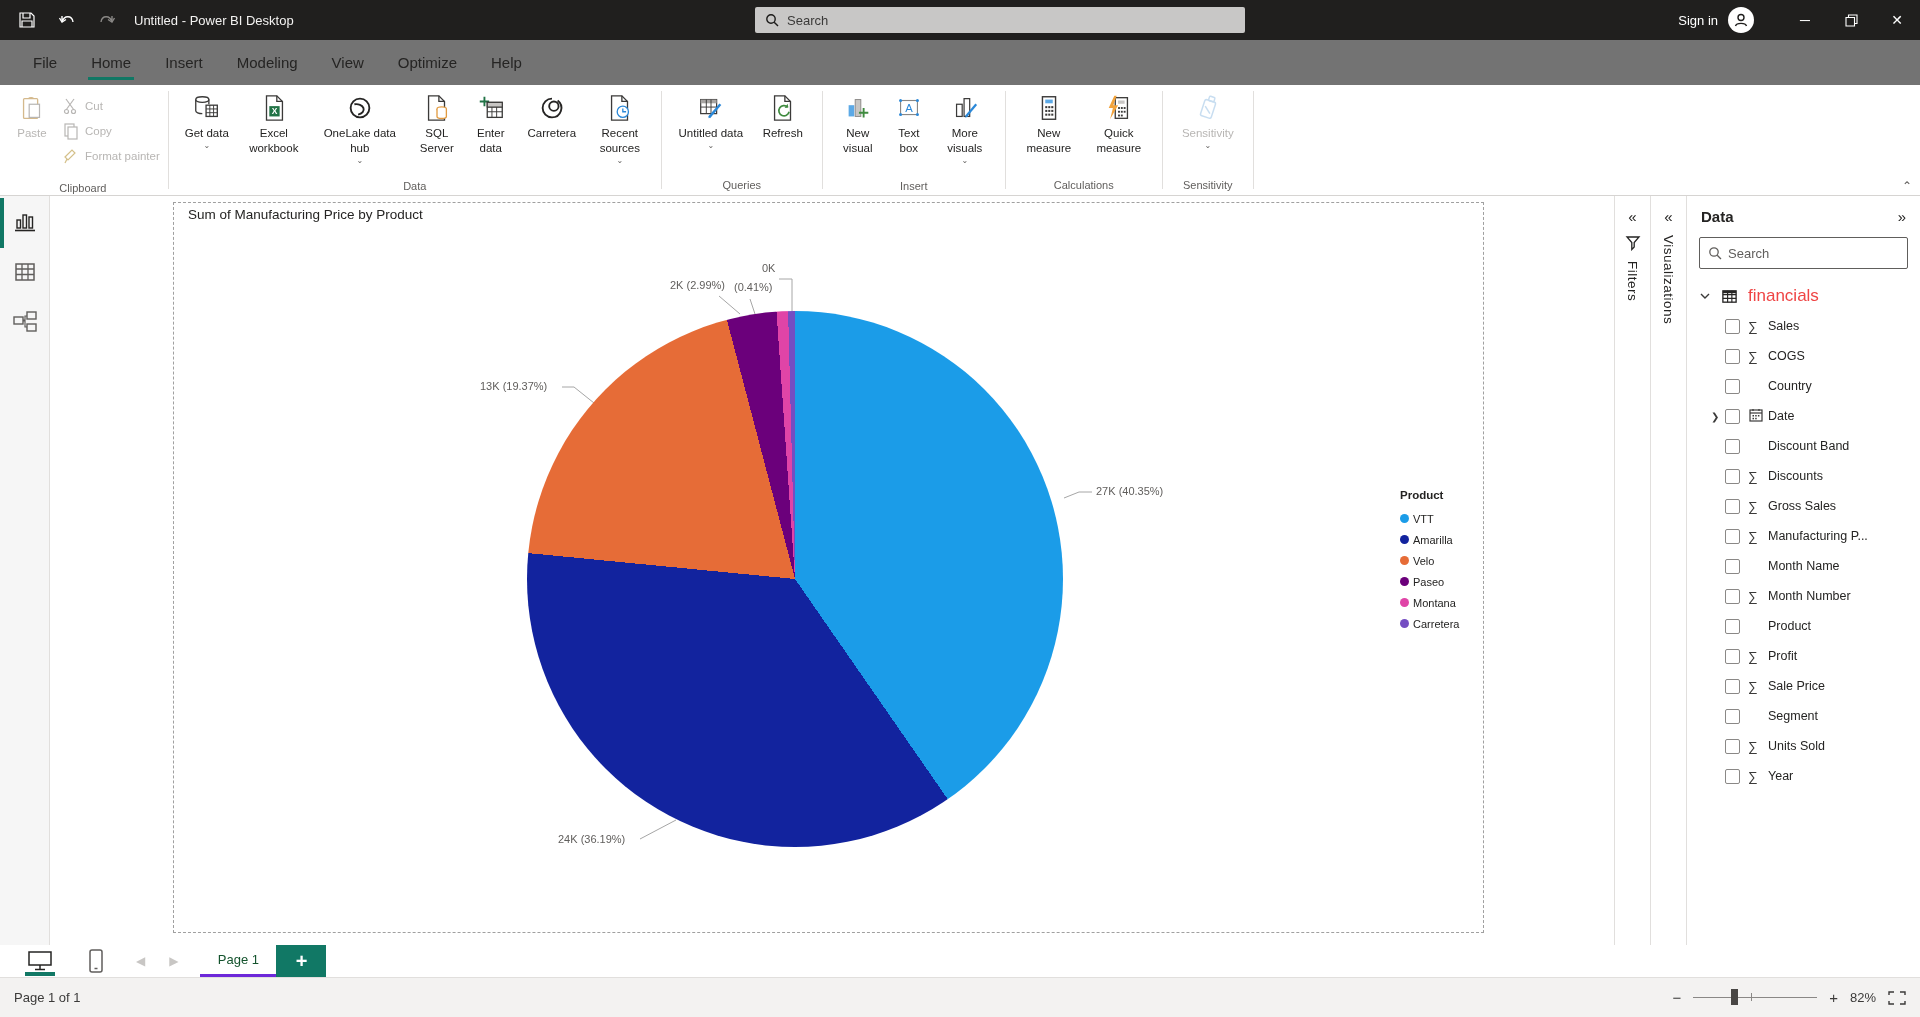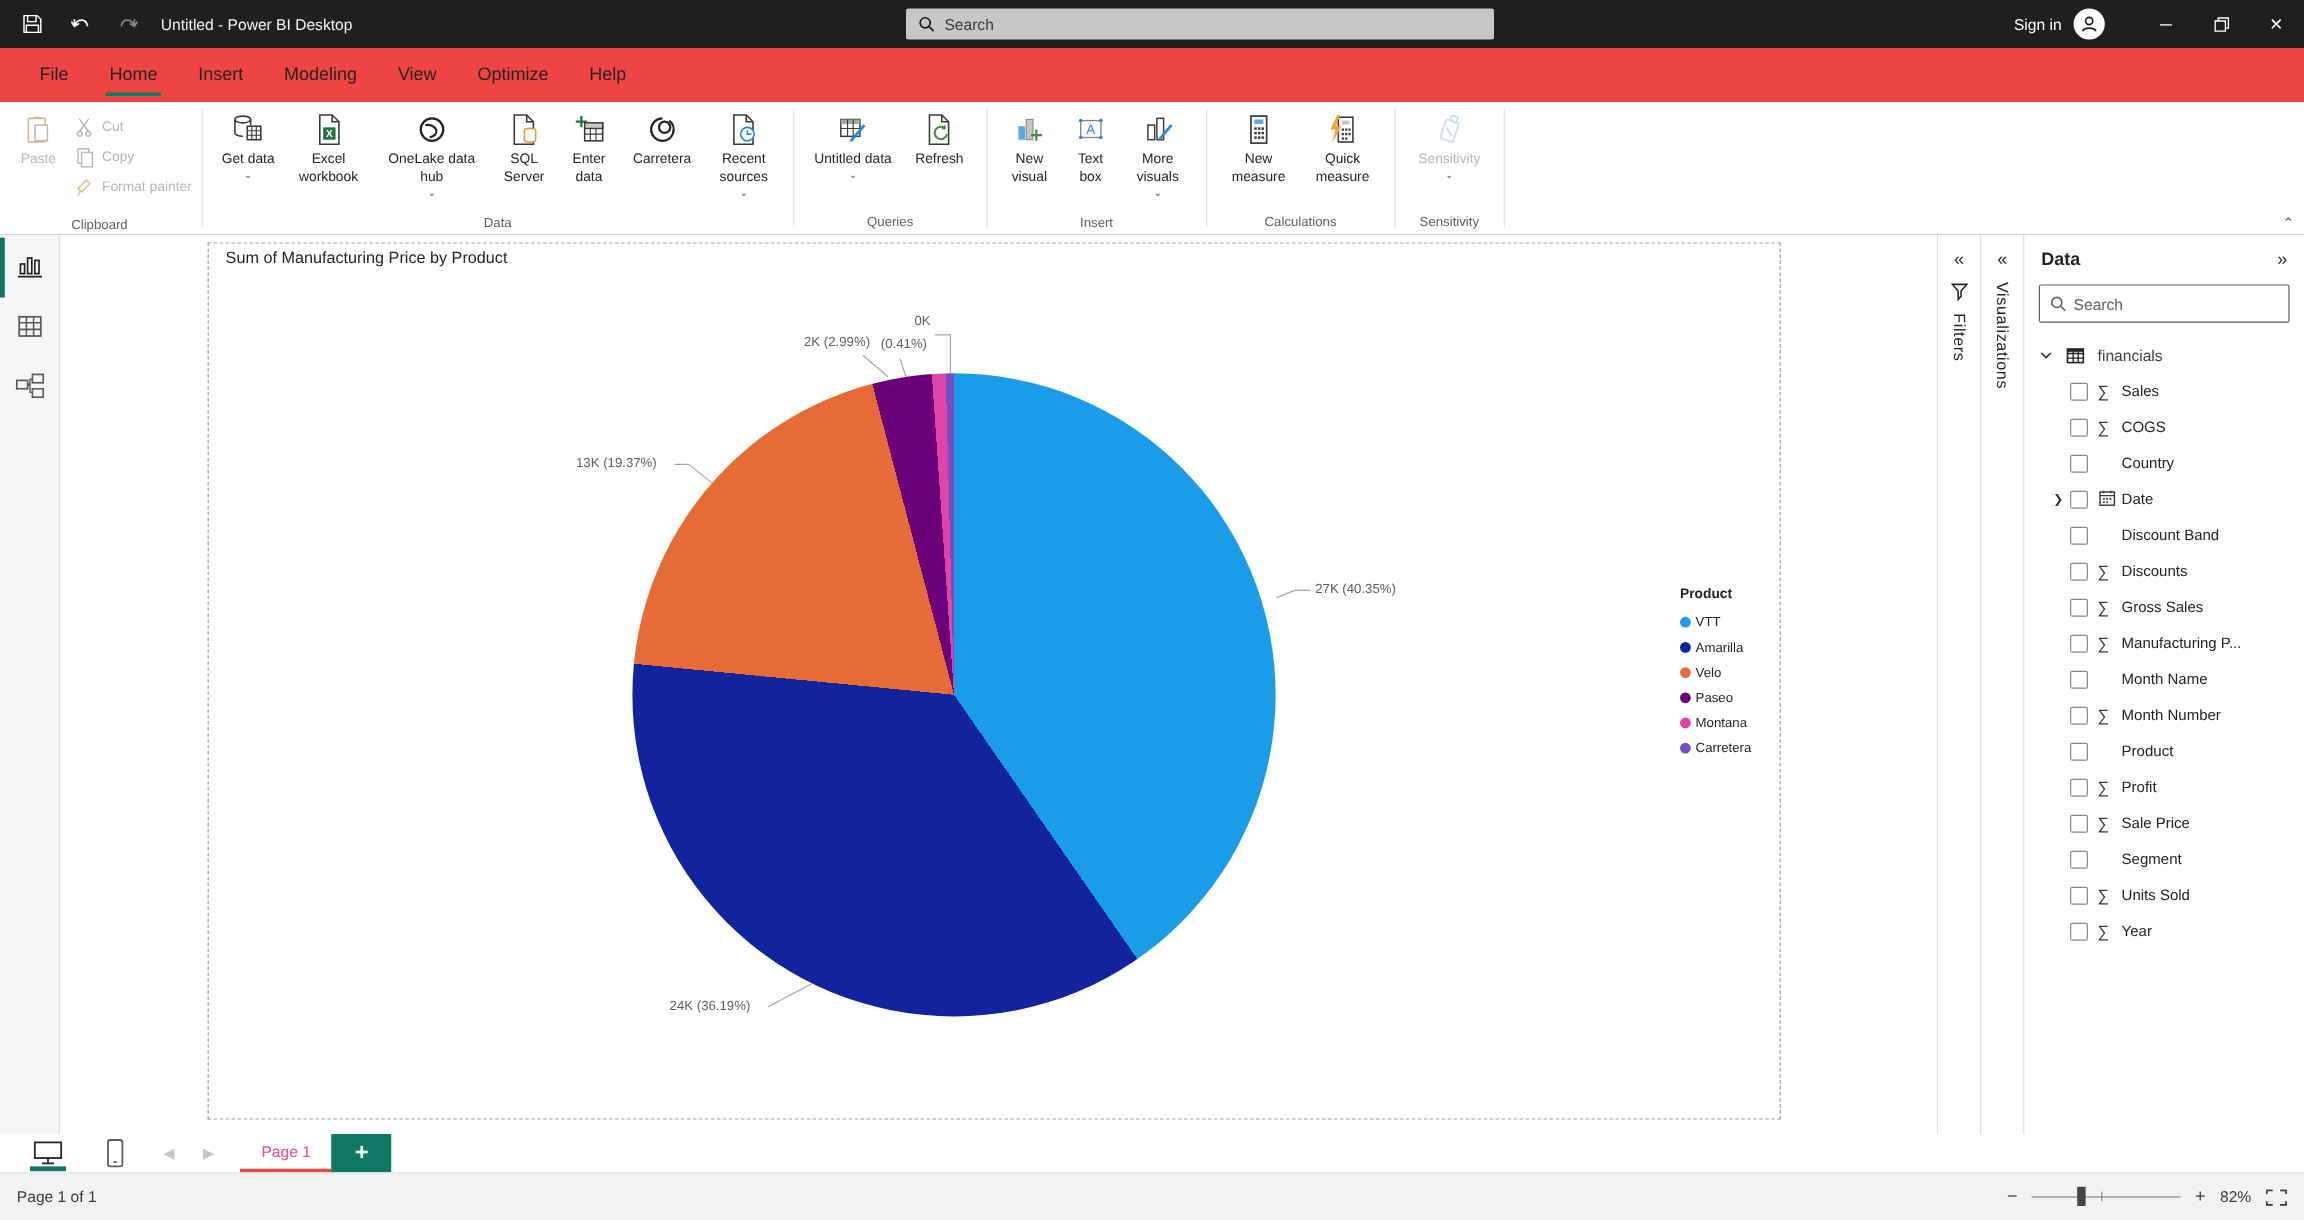--- a/index.html
+++ b/index.html
@@ -12,21 +12,21 @@
   .tb-title { margin-left:14px; font-size:13px; color:#f3f2f1; }
   .tb-search { position:absolute; left:755px; top:7px; width:490px; height:26px; background:#c8c7c6; border-radius:2px; display:flex; align-items:center; padding-left:10px; gap:8px; }
   .tb-search input { border:none; outline:none; background:transparent; font-size:13px; color:#1b1a19; width:420px; font-family:"Liberation Sans",sans-serif; }
   .tb-search input::placeholder { color:#3b3a39; }
   .tb-right { position:absolute; right:0; top:0; height:40px; display:flex; align-items:center; }
   .signin { font-size:13px; margin-right:10px; }
   .avatar { width:26px; height:26px; border-radius:50%; background:#fff; display:flex; align-items:center; justify-content:center; margin-right:28px; }
   .winbtn { width:46px; height:40px; display:flex; align-items:center; justify-content:center; color:#fff; font-size:14px; }
 
   
-  .menubar { position:absolute; left:0; top:40px; width:1920px; height:45px; background:#ef4444; display:flex; align-items:center; padding-left:16px; }
+  .menubar { position:absolute; left:0; top:40px; width:1920px; height:45px; background:#737373; display:flex; align-items:center; padding-left:16px; }
   .menu-item { font-size:15px; color:#252423; padding:11px 17px; position:relative; cursor:default; }
   .menu-item.active { font-weight:400; }
   .menu-item.active::after { content:""; position:absolute; left:14px; right:14px; bottom:2px; height:3px; background:#117865; }
 
   
   .ribbon { position:absolute; left:0; top:85px; width:1920px; height:111px; background:#fff; border-bottom:1px solid #d6d4d2; display:flex; }
   .rgroup { display:flex; flex-direction:column; justify-content:space-between; padding:0 6px; }
   .rbuttons { display:flex; align-items:flex-start; padding-top:4px; }
   .rdiv { width:1px; background:#e1dfdd; margin:6px 2px; }
   .glabel { font-size:11px; color:#605e5c; text-align:center; padding:2px 0 4px 0;margin-top:12px; }
@@ -61,33 +61,33 @@
   .vtext { writing-mode:vertical-rl; font-size:13.5px; color:#252423; letter-spacing:0.5px; }
 
   
   .datapane { width:234px; height:100%; background:#fff; border-left:1px solid #e1dfdd; }
   .dp-header { display:flex; align-items:center; justify-content:space-between; padding:12px 14px 8px 14px; }
   .dp-title { font-size:15px; font-weight:700; color:#252423; }
   .dp-collapse { font-size:15px; color:#252423; }
   .dp-search { margin:4px 12px 12px 12px; height:32px; border:1px solid #605e5c; border-radius:2px; display:flex; align-items:center; padding-left:8px; gap:6px; }
   .dp-search input { border:none; outline:none; font-size:13px; color:#252423; width:170px; font-family:"Liberation Sans",sans-serif; }
   .dp-search input::placeholder { color:#605e5c; }
-  .tbl-row { display:flex; align-items:center; height:30px; padding-left:12px; gap:10px; font-size:13px; color:#404040; }
+  .tbl-row { display:flex; align-items:center; height:30px; padding-left:12px; gap:10px; font-size:17px; color:#ef4444; }
   .field-row { display:flex; align-items:center; height:30px; padding-left:24px; }
   .fchev { width:14px; font-size:10px; color:#3b3a39; }
   .fcheck { width:15px; height:15px; border:1px solid #8a8886; border-radius:2px; background:#fff; margin-right:8px; flex:none; }
   .fagg { width:20px; font-size:13.5px; color:#3b3a39; flex:none; }
   .flabel { font-size:12.5px; color:#252423; white-space:nowrap; }
 
   
   .pagenav { position:absolute; left:0; top:945px; width:1920px; height:32px; background:#fff; display:flex; align-items:center; }
   .pn-ic { position:relative; margin-left:24px; width:32px; height:30px; display:flex; align-items:center; justify-content:center; }
   .pn-active-bar { position:absolute; left:1px; bottom:0px; width:30px; height:4px; background:#117865; }
   .pn-arrow { font-size:12px; color:#c8c6c4; margin-left:24px; }
-  .pn-tab { margin-left:22px; width:76px; height:32px; display:flex; align-items:center; justify-content:center; font-size:13px; color:#ec4899; border-bottom:3px solid #ef4444; }
+  .pn-tab { margin-left:22px; width:76px; height:32px; display:flex; align-items:center; justify-content:center; font-size:13px; color:#14532d; border-bottom:3px solid #6d28d9; }
   .pn-add { width:50px; height:32px; background:#117865; color:#fff; font-size:20px; font-weight:700; display:flex; align-items:center; justify-content:center; }
 
   
   .statusbar { position:absolute; left:0; top:977px; width:1920px; height:40px; background:#f3f2f1; border-top:1px solid #e1dfdd; display:flex; align-items:center; justify-content:space-between; padding:0 14px; }
   .sb-left { font-size:13px; color:#3b3a39; }
   .sb-right { display:flex; align-items:center; gap:12px; }
   .sb-sign { font-size:15px; color:#3b3a39; }
   .sb-track { position:relative; width:124px; height:1px; background:#8a8886; }
   .sb-handle { position:absolute; left:38px; top:-8px; width:7px; height:16px; background:#484644; }
   .sb-tick { position:absolute; left:58px; top:-4px; width:1px; height:8px; background:#8a8886; }

